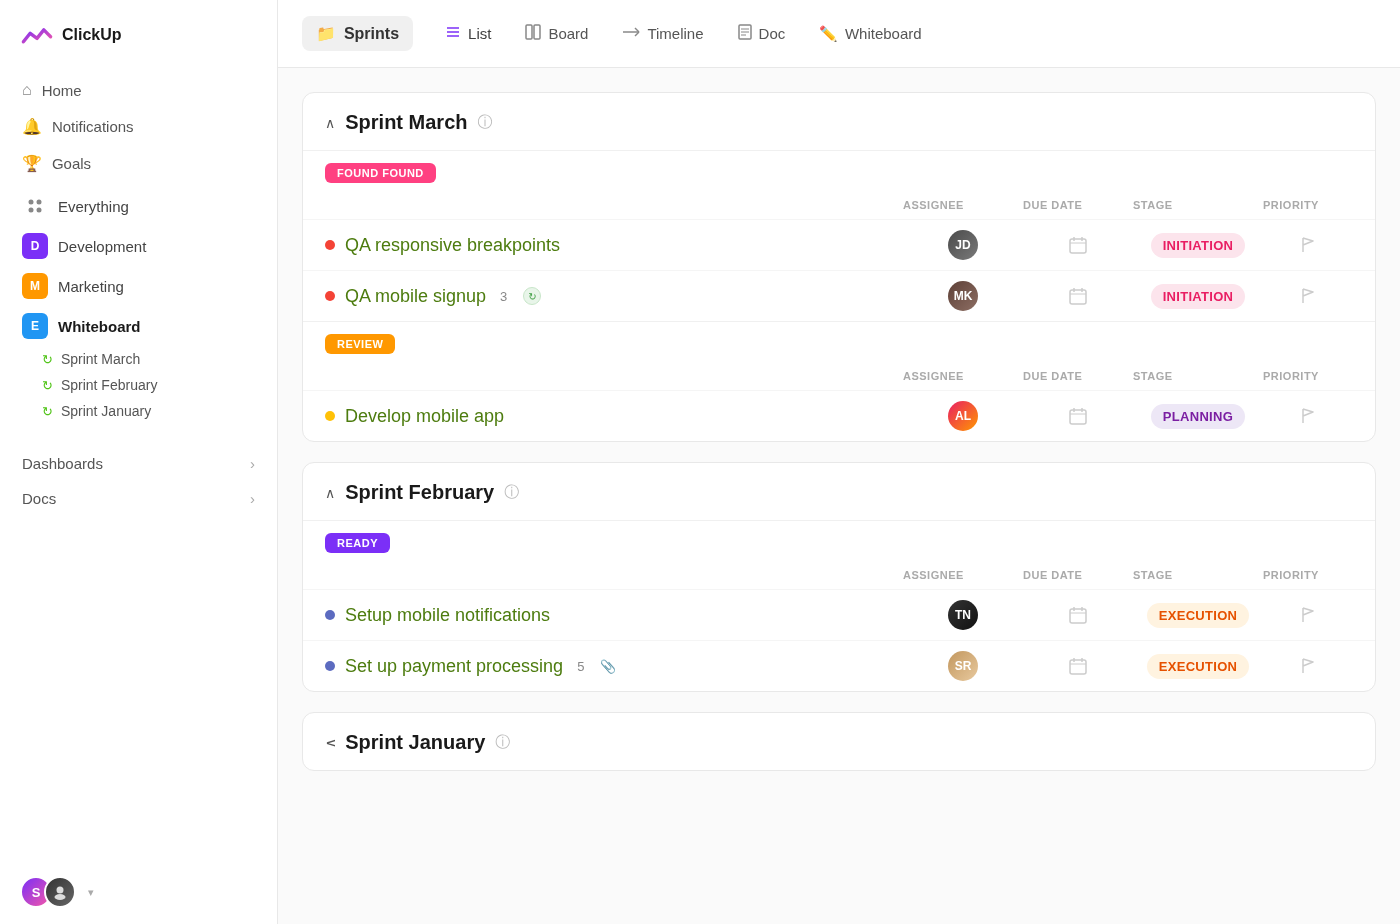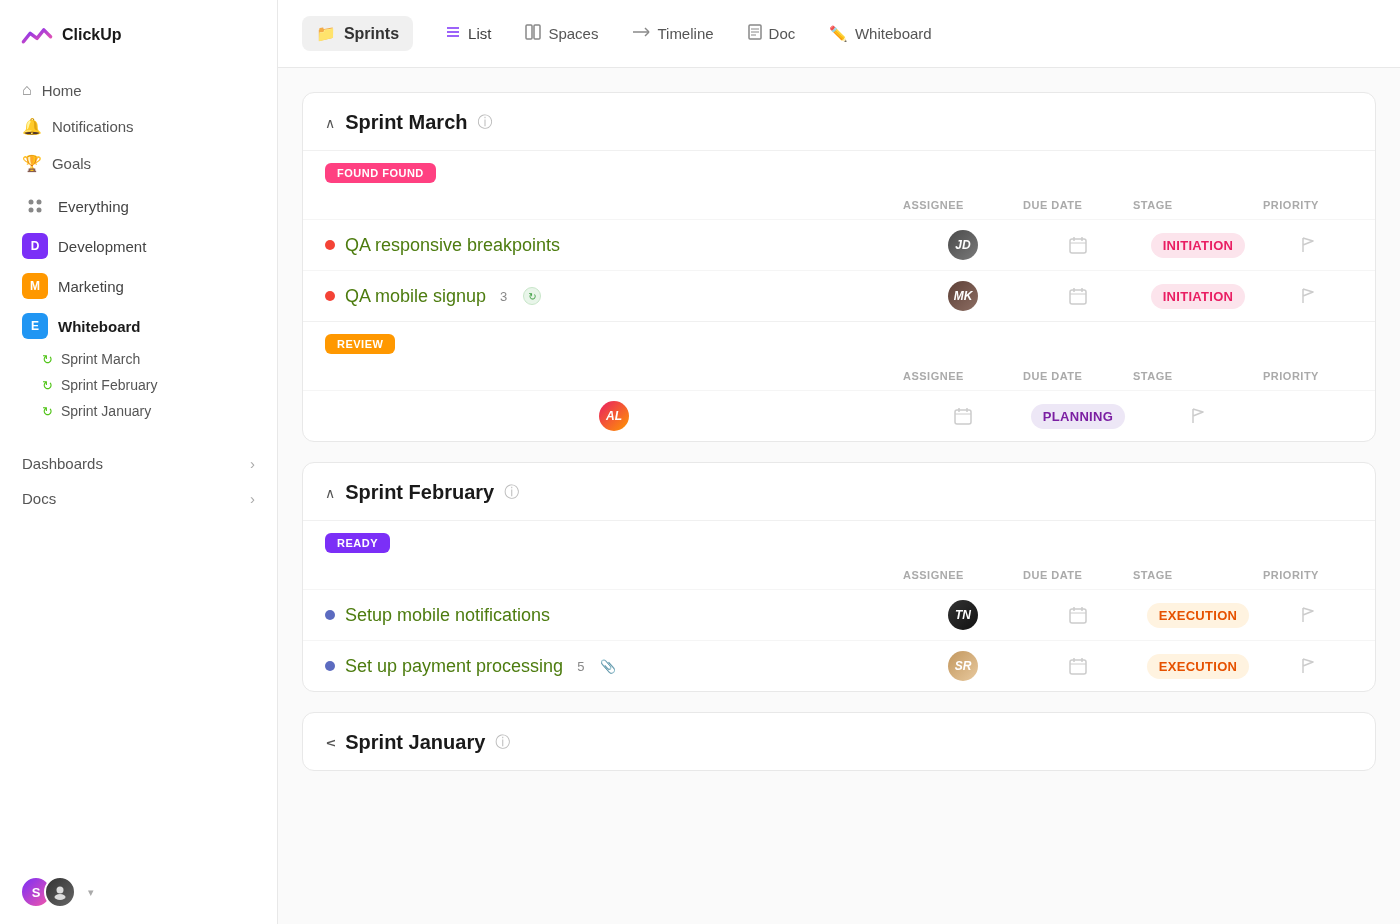--- a/index.html
+++ b/index.html
@@ -323,21 +323,20 @@
     .task-count {
       font-size: 13px;
       color: #888;
       margin-left: 4px;
     }
 
     .assignee-cell {
       display: flex;
       align-items: center;
       justify-content: center;
-      font-style: italic;
     }
     .assignee-avatar {
       width: 30px;
       height: 30px;
       border-radius: 50%;
       object-fit: cover;
       background: #ddd;
       display: flex;
       align-items: center;
       justify-content: center;
@@ -513,21 +512,21 @@
         </span>
         <span>List</span>
       </div>
       <div class="topbar-tab">
         <span class="tab-icon">
           <svg width="16" height="16" viewBox="0 0 16 16">
               <rect x="1" y="1" width="6" height="14" rx="1" fill="none" stroke="#888" stroke-width="1.5"></rect>
               <rect x="9" y="1" width="6" height="14" rx="1" fill="none" stroke="#888" stroke-width="1.5"></rect>
             </svg>
         </span>
-        <span>Spaces</span>
+        <span>Board</span>
       </div>
       <div class="topbar-tab">
         <span class="tab-icon">
           <svg width="18" height="16" viewBox="0 0 18 16">
               <line x1="1" y1="8" x2="17" y2="8" stroke="#888" stroke-width="1.5"></line>
               <line x1="13" y1="4" x2="17" y2="8" stroke="#888" stroke-width="1.5"></line>
               <line x1="13" y1="12" x2="17" y2="8" stroke="#888" stroke-width="1.5"></line>
             </svg>
         </span>
         <span>Timeline</span>
@@ -632,20 +631,24 @@
         </div>
         <div class="group-columns">
           <span></span>
           <span>ASSIGNEE</span>
           <span>DUE DATE</span>
           <span>STAGE</span>
           <span>PRIORITY</span>
         </div>
 
         <div class="task-row">
+          <div class="task-name-cell">
+            <div class="task-dot dot-yellow"></div>
+            <span class="task-name">Develop mobile app</span>
+          </div>
           <div class="assignee-cell">
             <div class="assignee-avatar" style="background:linear-gradient(135deg,#e91e63,#ff9800);">AL</div>
           </div>
           <div class="due-date-cell">
             <svg width="18" height="18" viewBox="0 0 18 18">
                 <rect x="1" y="3" width="16" height="14" rx="2" fill="none" stroke="#ccc" stroke-width="1.5"></rect>
                 <line x1="5" y1="1" x2="5" y2="5" stroke="#ccc" stroke-width="1.5"></line>
                 <line x1="13" y1="1" x2="13" y2="5" stroke="#ccc" stroke-width="1.5"></line>
                 <line x1="1" y1="7" x2="17" y2="7" stroke="#ccc" stroke-width="1"></line>
               </svg>

